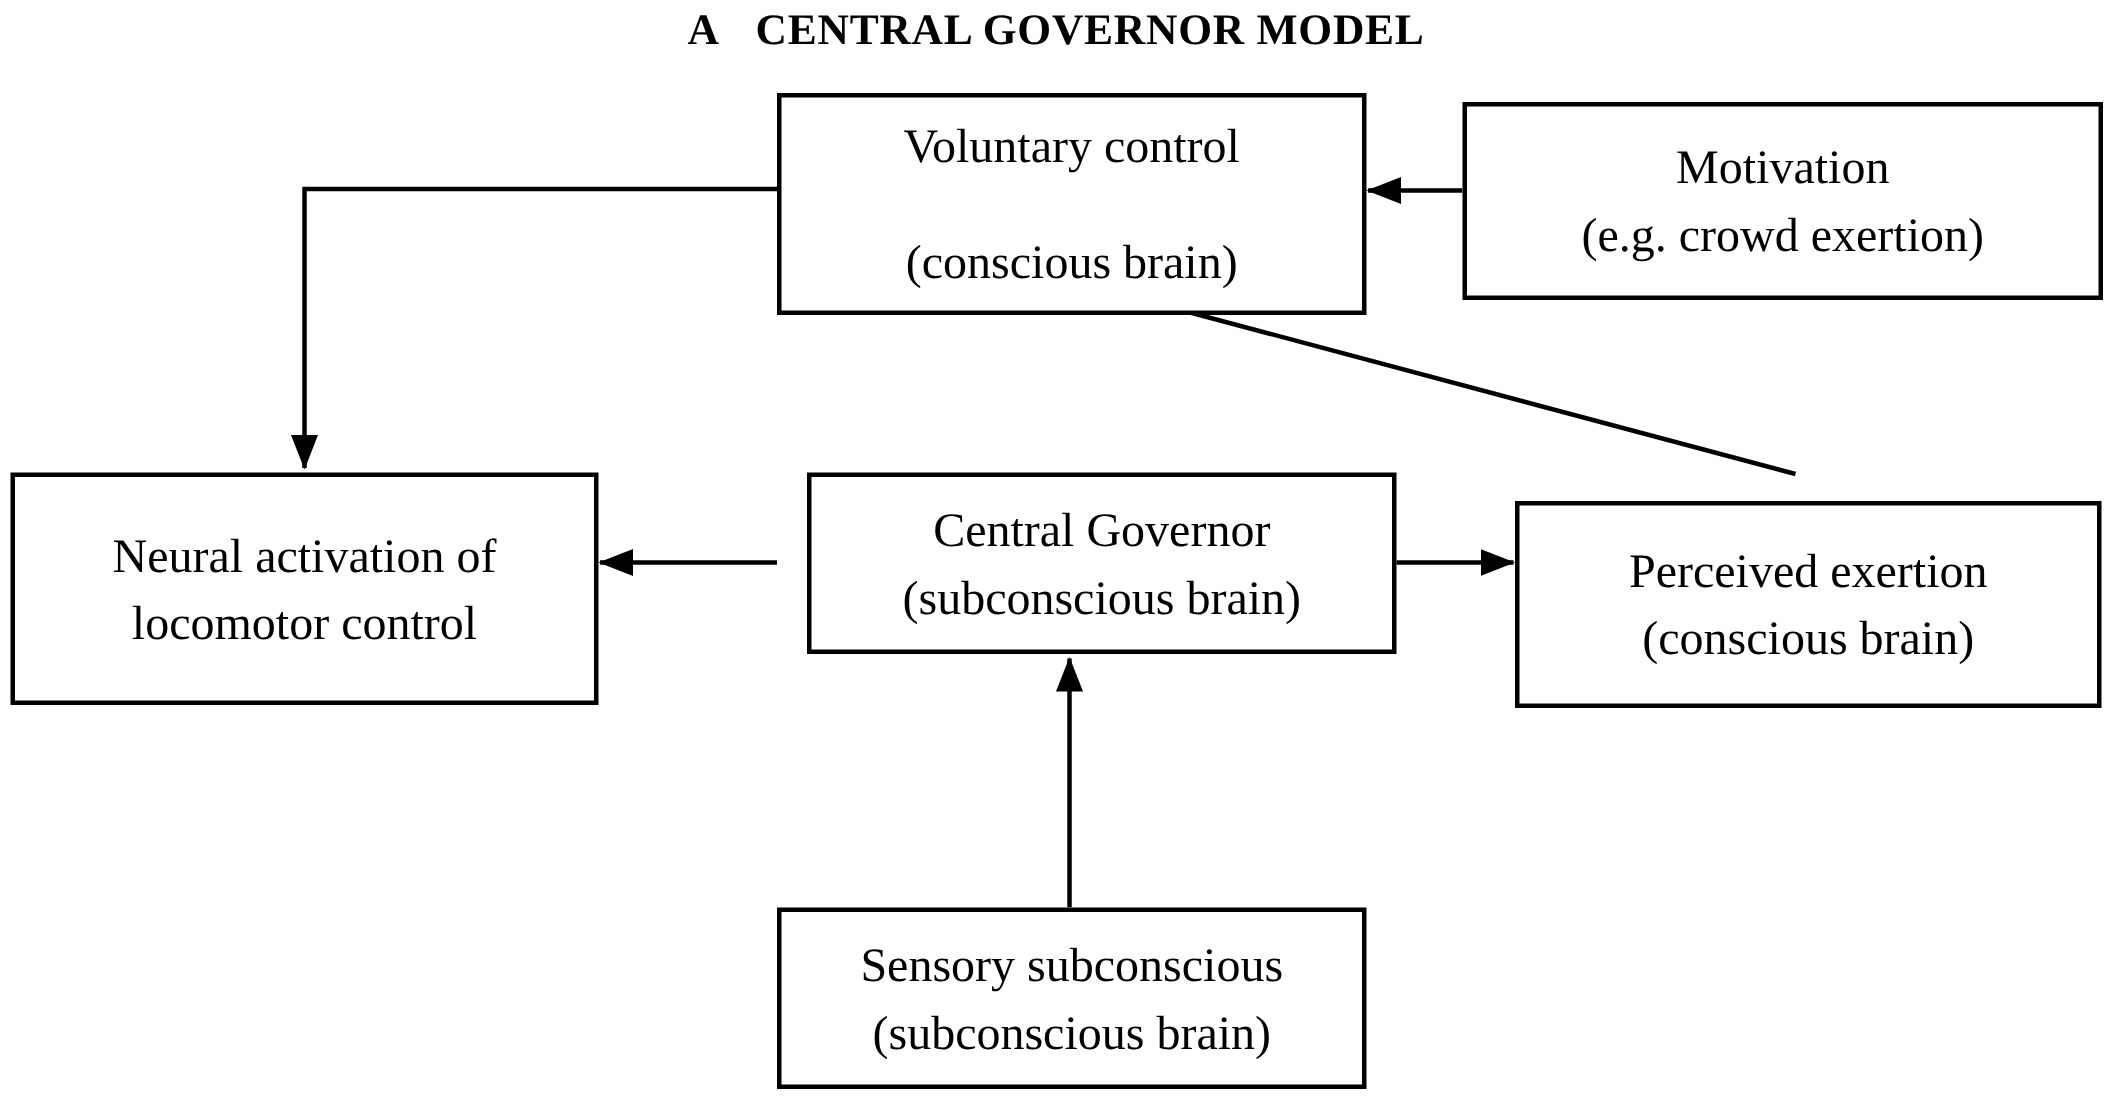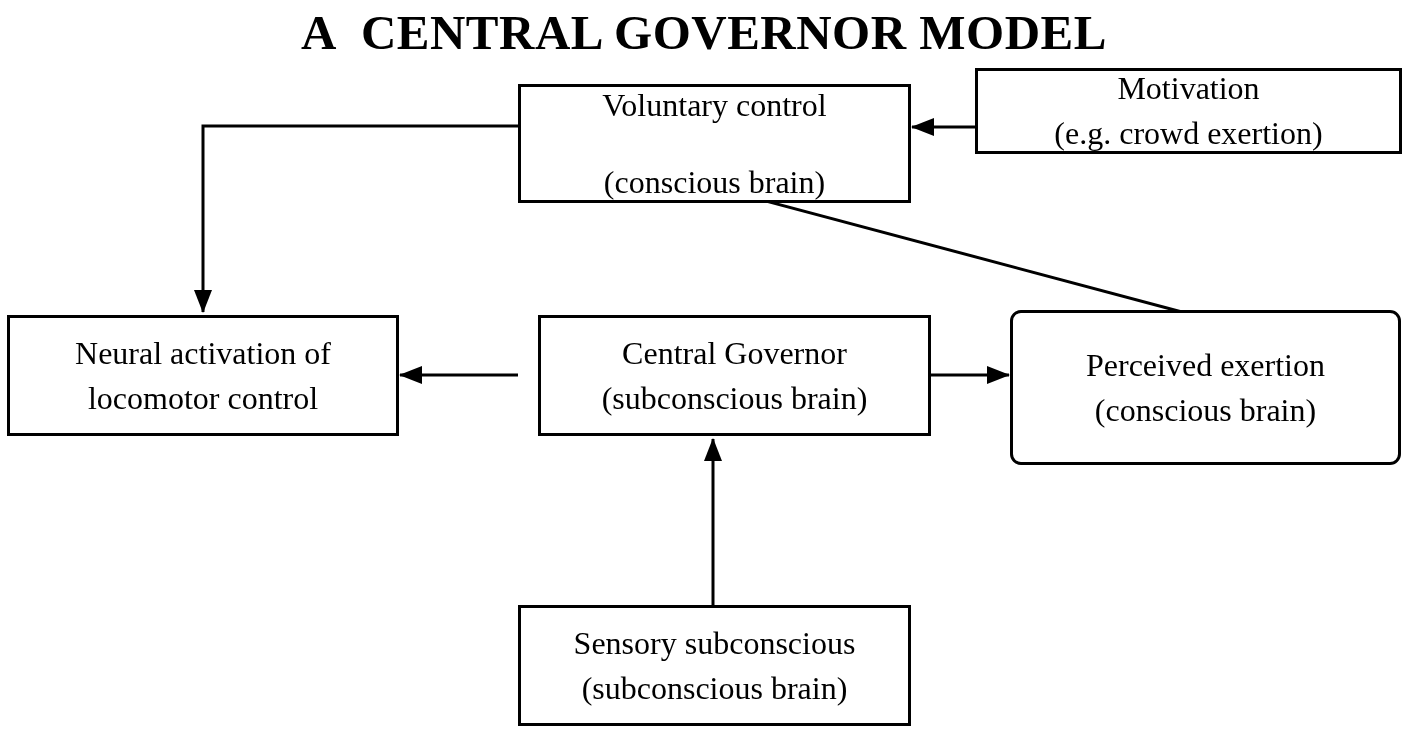--- a/index.html
+++ b/index.html
@@ -16,21 +16,21 @@
     color: #000000;
     overflow: hidden;
   }
   .title-row {
     position: absolute;
     top: 4px;
     left: 0;
     width: 100%;
     text-align: center;
     font-weight: bold;
-    font-size: 49px;
+    font-size: 29px;
     letter-spacing: 0.5px;
     white-space: nowrap;
   }
   .panel-label {
     margin-right: 24px;
   }
   .connectors {
     position: absolute;
     top: 0;
     left: 0;
@@ -46,25 +46,25 @@
     display: flex;
     flex-direction: column;
     align-items: center;
     justify-content: center;
     text-align: center;
     font-size: 32px;
     line-height: 45px;
     z-index: 2;
     white-space: nowrap;
   }
-  .n-voluntary  { left: 518px;  top: 84px;  width: 393px; height: 119px; gap: 32px; }
-  .n-motivation { left: 975px;  top: 68px;  width: 427px; height: 86px; }
-  .n-neural     { left: 7px;    top: 315px; width: 392px; height: 121px; }
+  .n-voluntary  { left: 518px;  top: 62px;  width: 393px; height: 148px; gap: 32px; }
+  .n-motivation { left: 975px;  top: 68px;  width: 427px; height: 132px; }
+  .n-neural     { left: 7px;    top: 315px; width: 392px; height: 155px; }
   .n-central    { left: 538px;  top: 315px; width: 393px; height: 121px; }
-  .n-perceived  { left: 1010px; top: 310px; width: 391px; height: 155px; border-radius: 11px; }
+  .n-perceived  { left: 1010px; top: 334px; width: 391px; height: 138px; }
   .n-sensory    { left: 518px;  top: 605px; width: 393px; height: 121px; }
   .edge {
     stroke: #000000;
     stroke-width: 3;
     fill: none;
   }
 </style>
 </head>
 <body>
 

